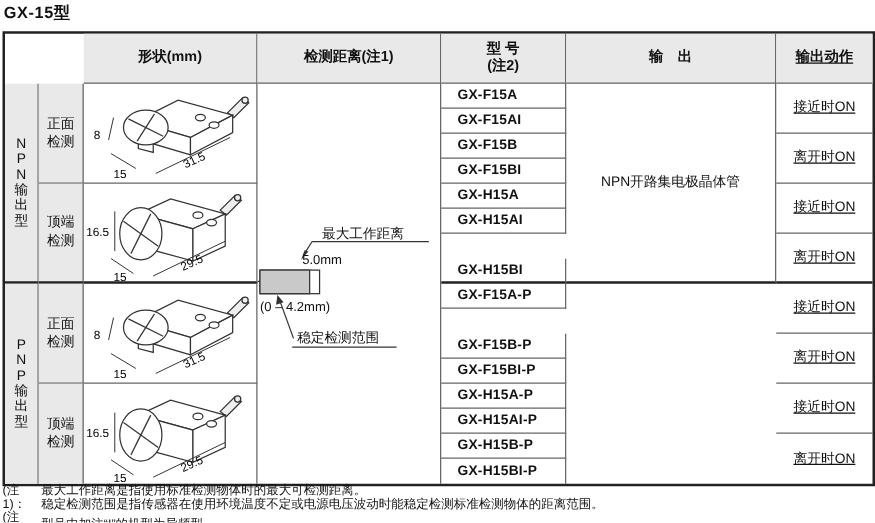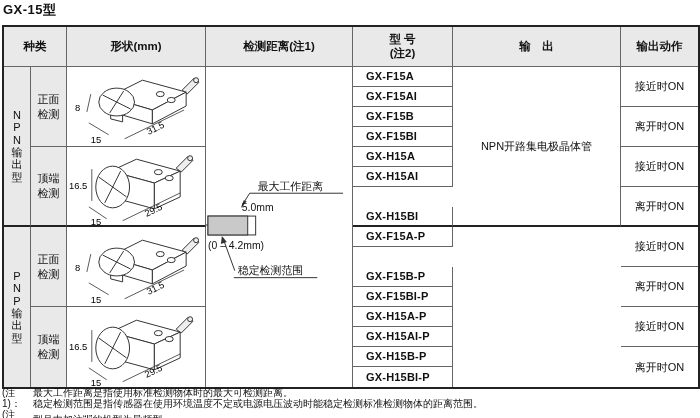--- a/index.html
+++ b/index.html
@@ -15,21 +15,21 @@
     display:grid;
     grid-template-columns:27px 36px 139px 147px 100px 168px 77px;
     grid-template-rows:40px repeat(16,20px);
     border:2px solid #222;background:#fff;
   }
   .c{
     border-right:1px solid #666;border-bottom:1px solid #666;
     display:flex;align-items:center;justify-content:center;
     font-size:11px;box-sizing:border-box;overflow:hidden;line-height:1.15;
   }
-  .no-r{border-right:none;}
+  .no-r{border-right:none;text-decoration:underline;}
   .no-b{border-bottom:none;}
   .thick-b{border-bottom:2px solid #222;}
   .gray{background:#e9e9e9;}
   .hd{font-weight:bold;background:#e9e9e9;white-space:pre-line;text-align:center;font-size:11.5px;}
   .vlabel{white-space:pre-line;text-align:center;line-height:1.12;font-size:11px;}
   .sub{white-space:pre-line;text-align:right;line-height:1.35;font-size:11px;}
   .model{justify-content:flex-start;padding-left:13px;font-weight:bold;font-size:11px;letter-spacing:.2px;}
   .dist{position:relative;padding:0;}
   .shape{padding:0;}
   .notes{position:absolute;left:2px;top:388px;width:696px;font-size:10px;line-height:10.5px;}
@@ -40,21 +40,20 @@
 </style>
 </head>
 <body>
 
 <div class="page">
 
   <div class="title">GX-15型</div>
 
   <div class="tbl">
 
-    <div class="c hd" style="grid-area:1/1/2/3">种类</div>
     <div class="c hd" style="grid-area:1/3/2/4">形状(mm)</div>
     <div class="c hd" style="grid-area:1/4/2/5">检测距离(注1)</div>
     <div class="c hd" style="grid-area:1/5/2/6">型 号
 (注2)</div>
     <div class="c hd" style="grid-area:1/6/2/7">输　出</div>
     <div class="c hd no-r" style="grid-area:1/7/2/8">输出动作</div>
 
     <div class="c gray vlabel thick-b" style="grid-area:2/1/10/2">N
 P
 N

